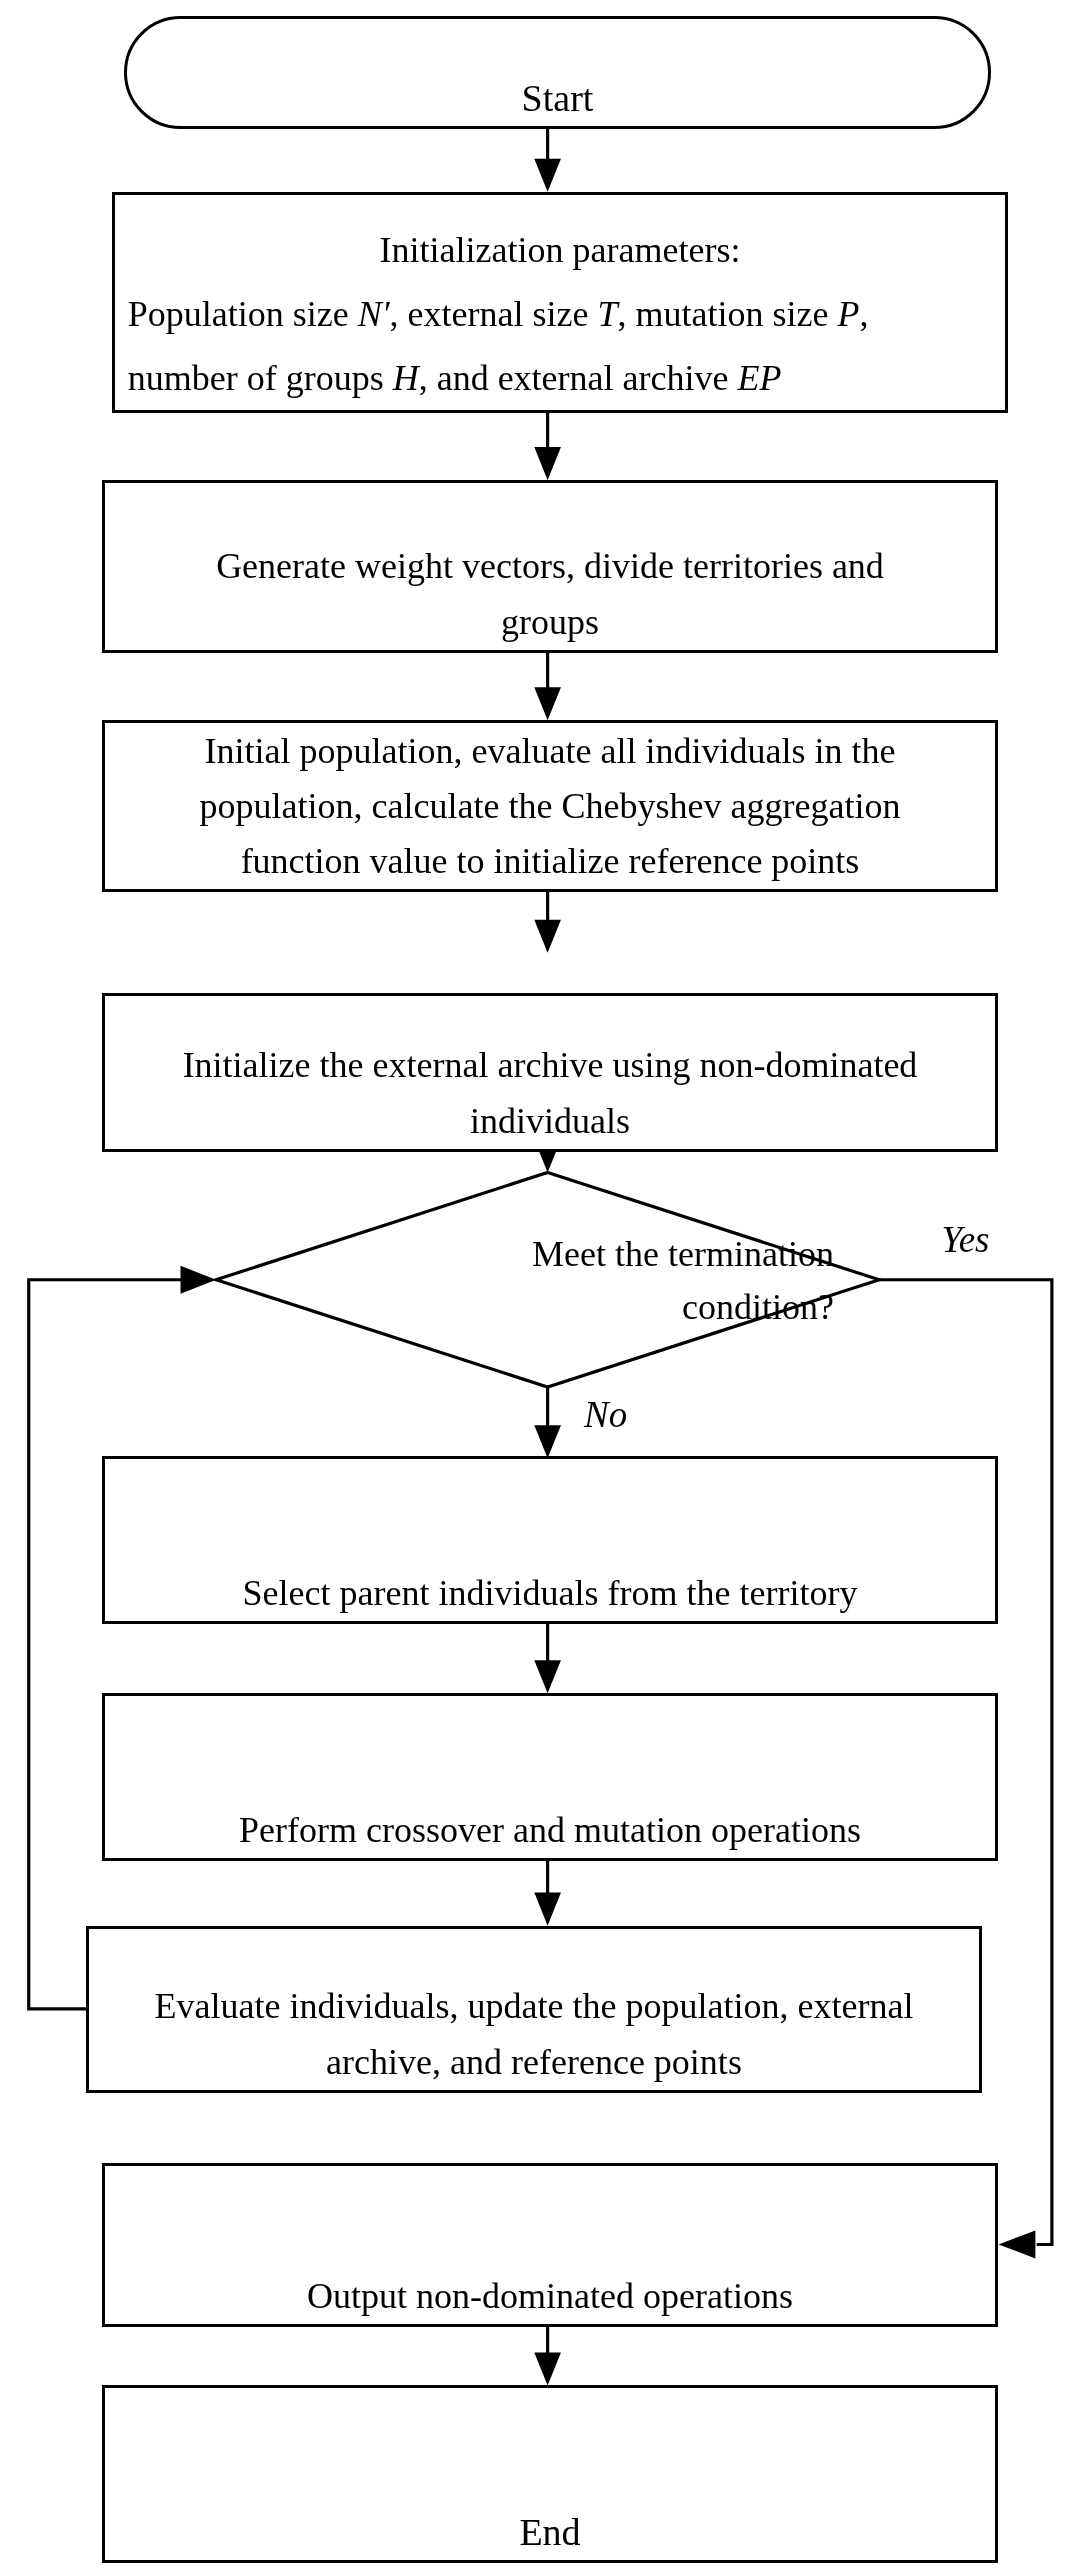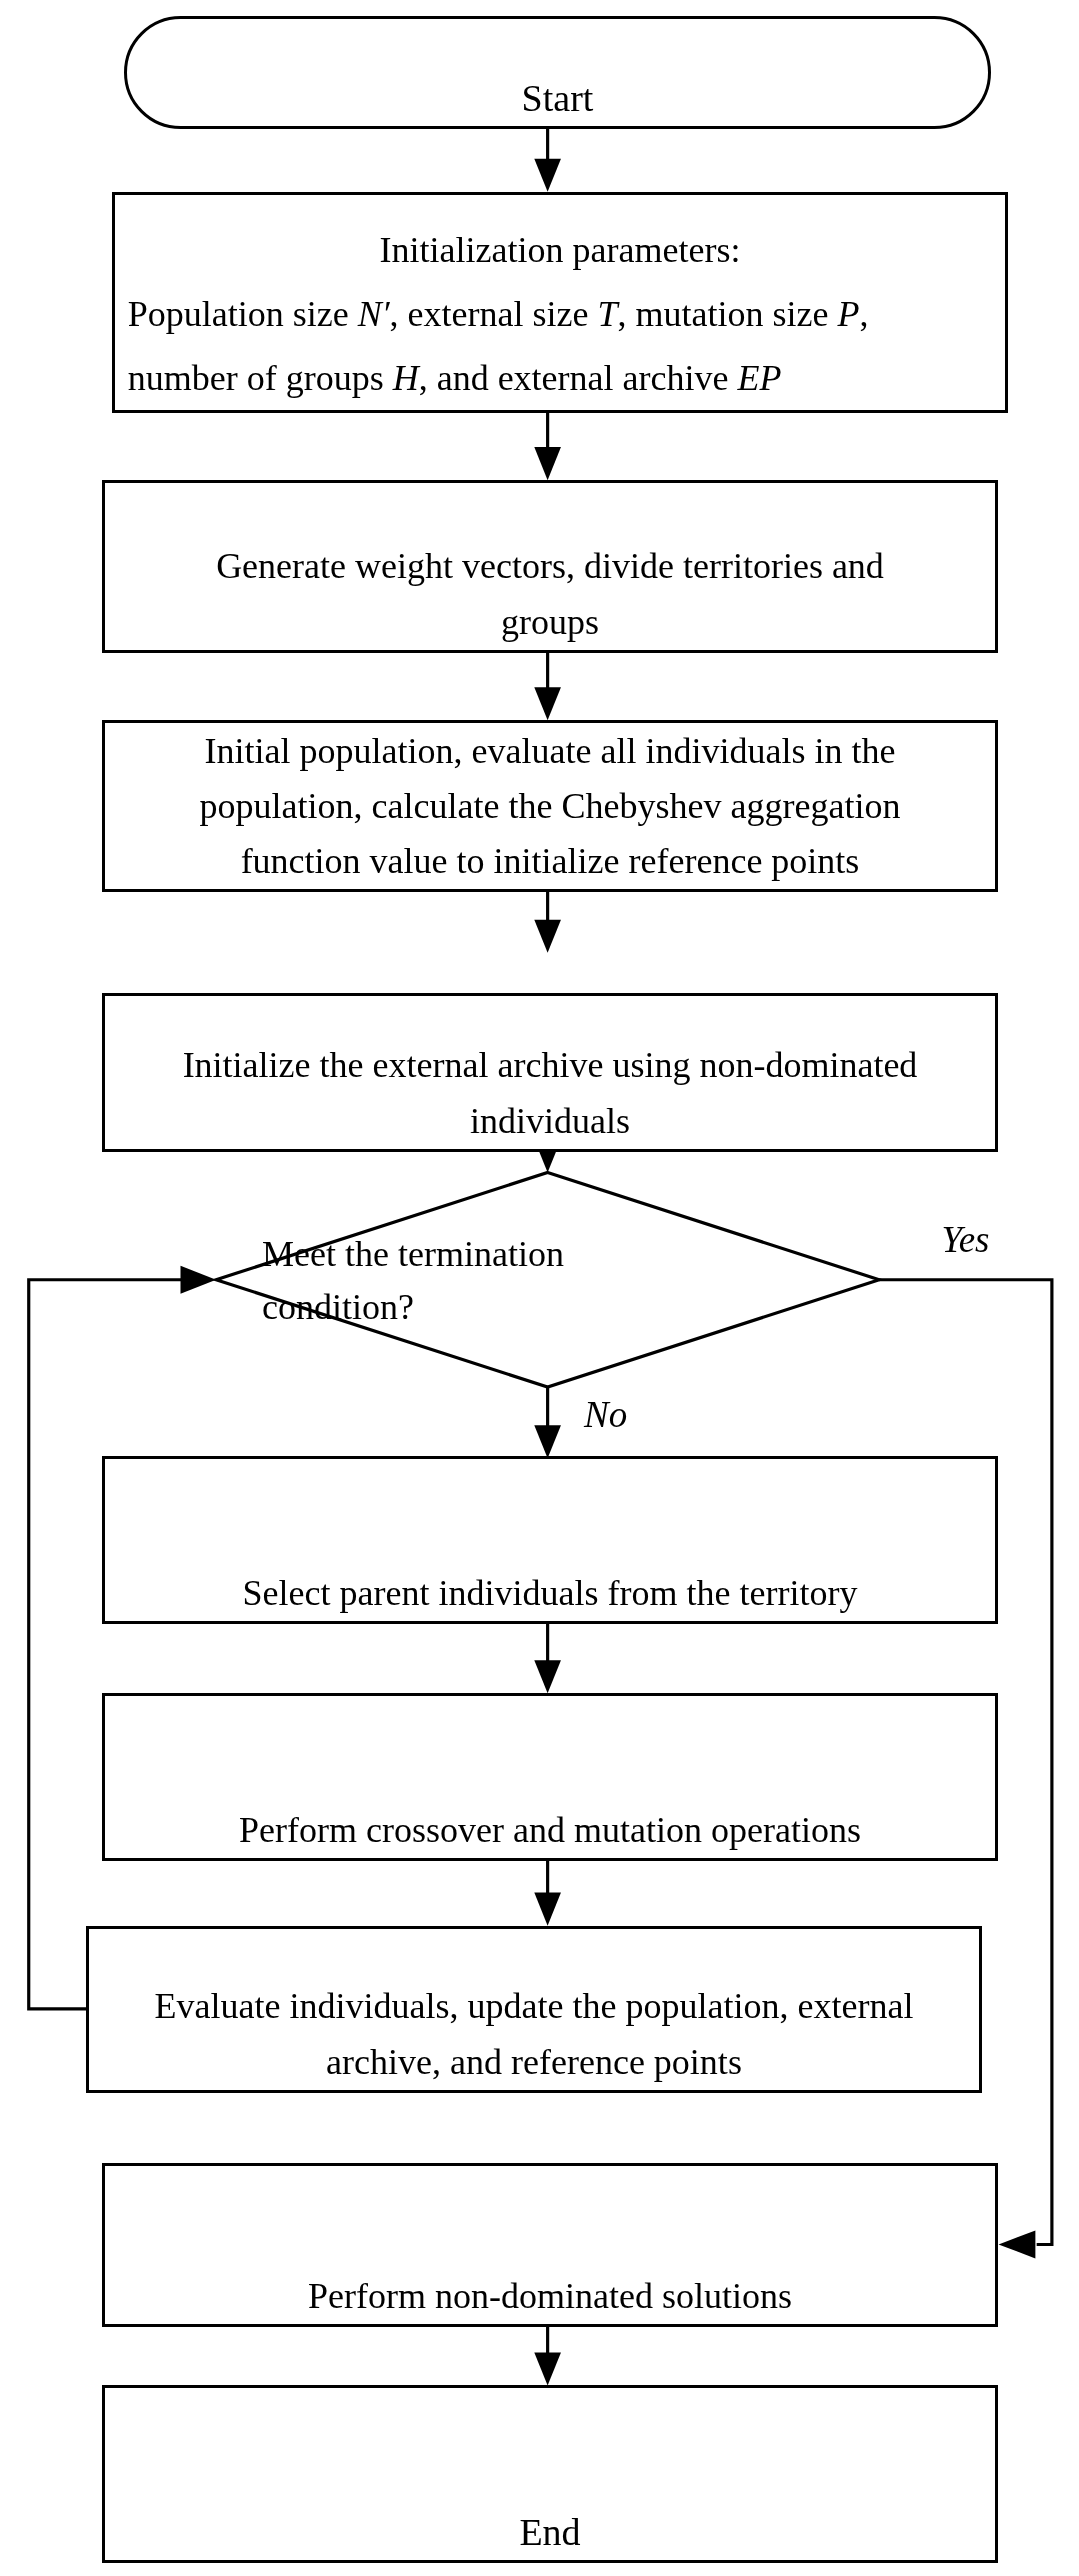--- a/index.html
+++ b/index.html
@@ -39,21 +39,21 @@
     line-height:38px;
     text-align:center;
     white-space:nowrap;
     background:transparent;
     font-style:italic;
   }
   .diamond-label{
     position:absolute;
     left:262px;top:1228px;width:572px;
     font-size:36px;line-height:53px;
-    text-align:left;white-space:pre-line;
+    text-align:right;white-space:pre-line;
   }
   i{font-style:italic;}
 </style>
 </head>
 <body>
 
 <div class="canvas">
 
   <svg class="wires" viewBox="0 0 1700 4056" xmlns="http://www.w3.org/2000/svg">
 
@@ -146,21 +146,21 @@
   <div class="node" style="left:102px;top:1693px;width:896px;height:168px;">
     <div>Perform crossover and mutation operations</div>
   </div>
 
   <div class="node" style="left:86px;top:1926px;width:896px;height:167px;">
     <div>Evaluate individuals, update the population, external
 archive, and reference points</div>
   </div>
 
   <div class="node" style="left:102px;top:2163px;width:896px;height:164px;">
-    <div>Perform non-dominated solutions</div>
+    <div>Output non-dominated operations</div>
   </div>
 
   <div class="node" style="left:102px;top:2385px;width:896px;height:178px;font-size:38px;">
     <div>End</div>
   </div>
 
 </div>
 
 
 </body></html>

